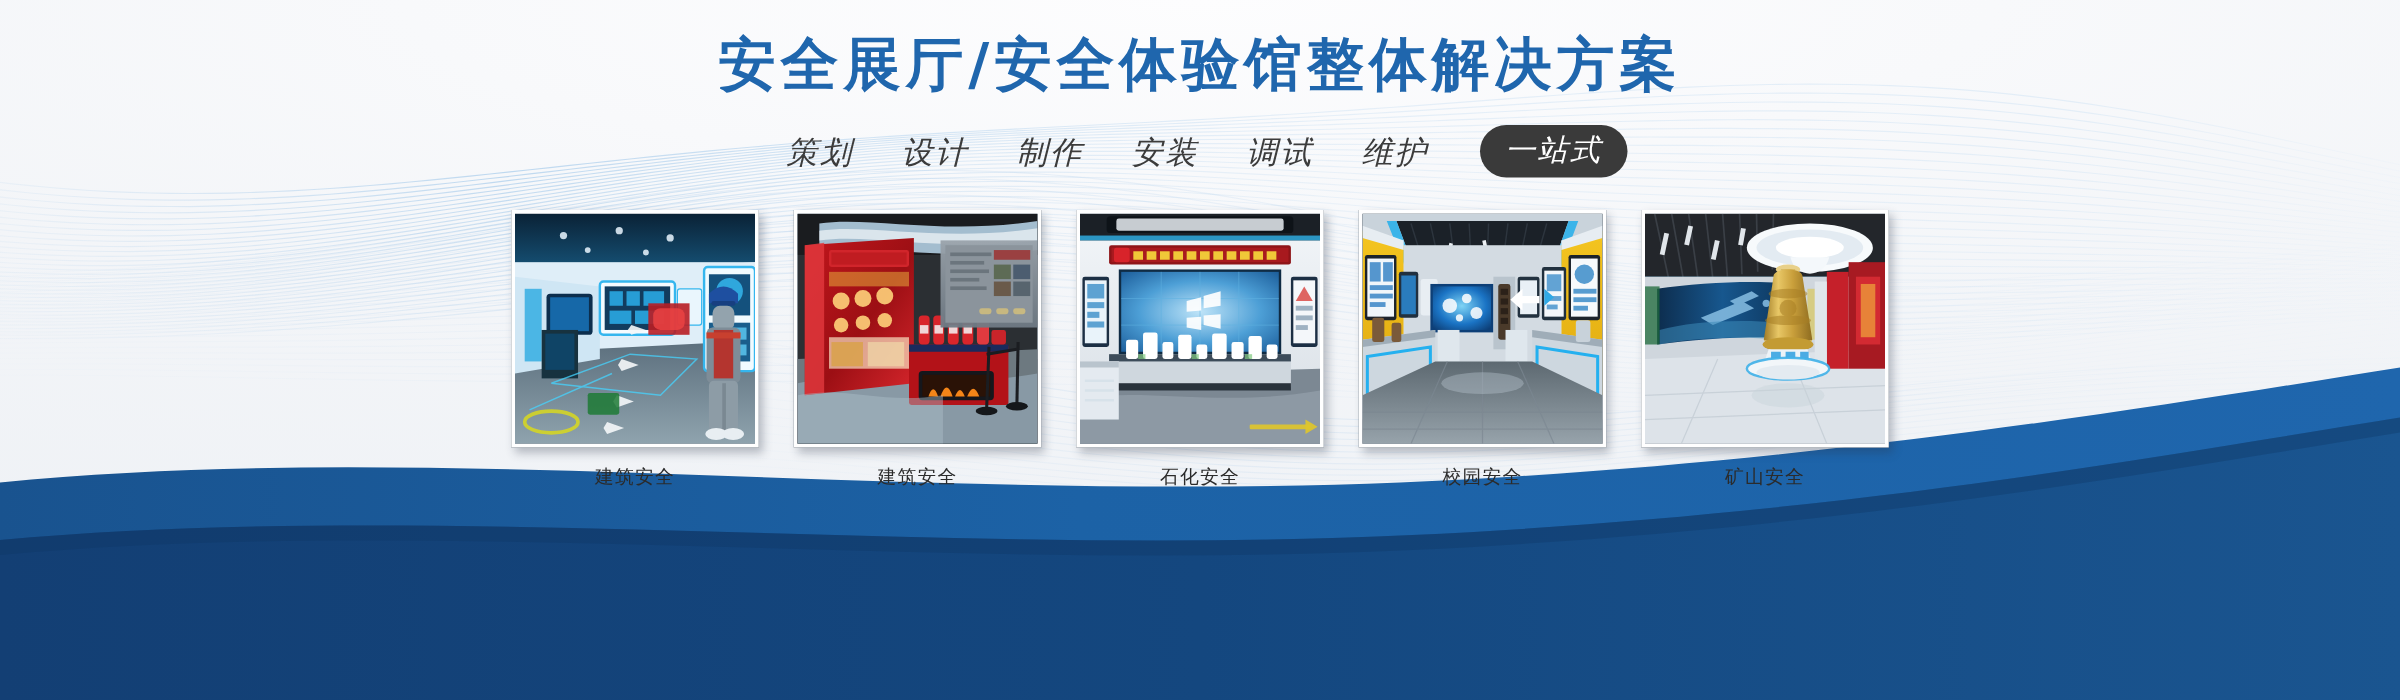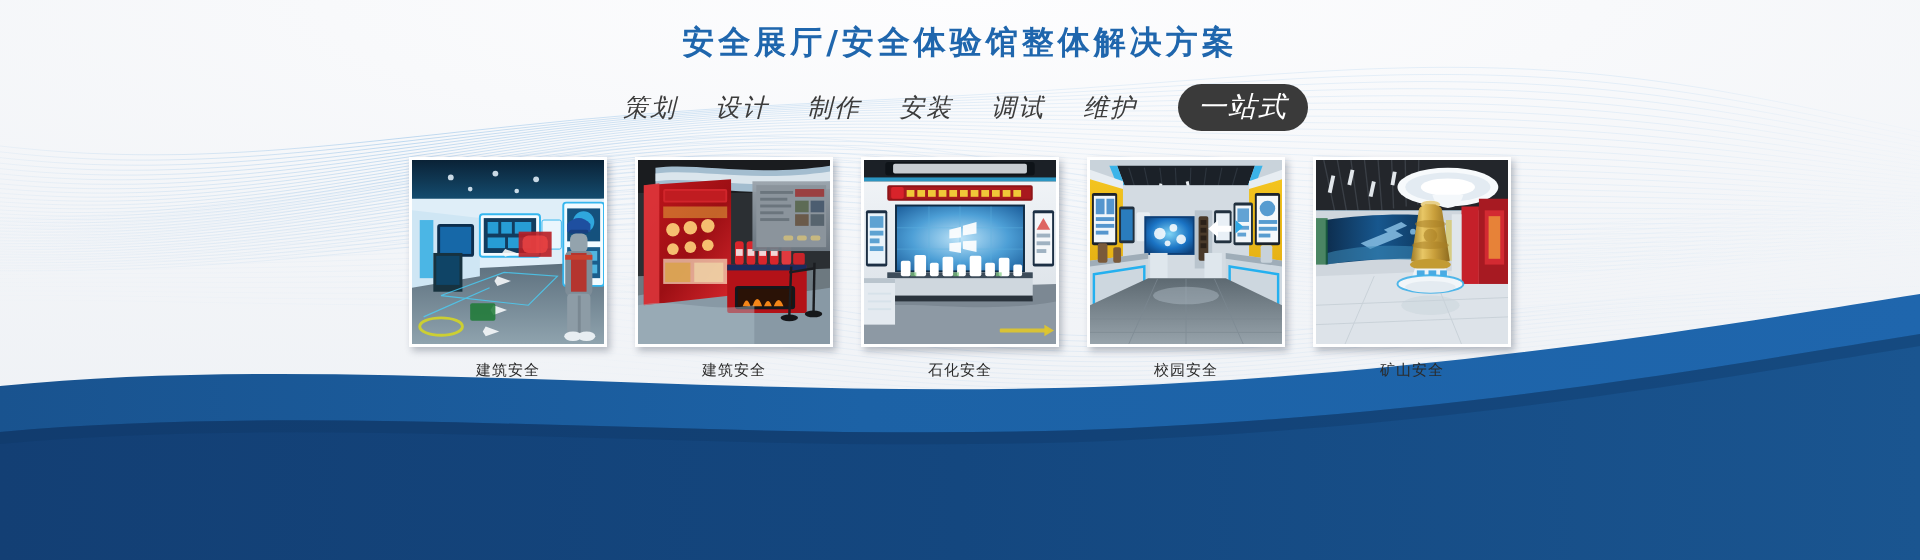--- a/index.html
+++ b/index.html
@@ -22,21 +22,21 @@
   .bottom-waves { position:absolute; left:0; bottom:0; width:1920px; height:270px; }
 
   
   .content {
     position:absolute; inset:0;
     display:flex; flex-direction:column; align-items:center;
     padding-top:24px;
   }
 
   .headline {
-    font-size:32px;
+    font-size:46px;
     font-weight:700;
     letter-spacing:4px;
     color:#1f66ad;
     line-height:1.18;
     text-align:left;
     white-space:nowrap;
     font-family:"DejaVu Sans","Liberation Sans",sans-serif;
   }
 
   .subline {
@@ -51,21 +51,21 @@
     white-space:nowrap;
     font-family:"DejaVu Sans","Liberation Sans",sans-serif;
   }
   .subline .step { padding:0 11px; }
   .pill {
     margin-left:14px;
     background:#3a3a3a;
     color:#ffffff;
     border-radius:24px;
     padding:5px 20px 7px 20px;
-    font-size:28px;
+    font-size:24px;
     font-style:italic;
     letter-spacing:2px;
     line-height:1.25;
     display:inline-block;
   }
 
   
   .gallery {
     margin-top:26px;
     display:flex;

